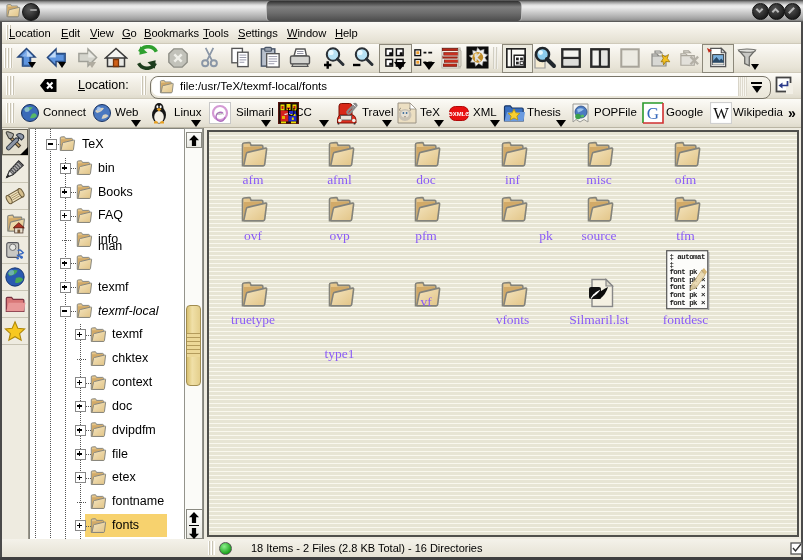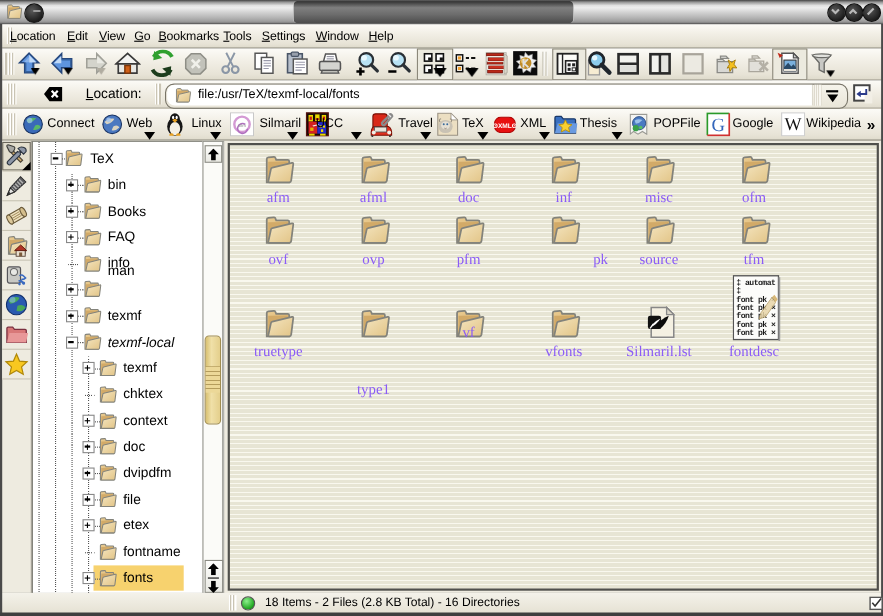--- a/index.html
+++ b/index.html
@@ -712,20 +712,20 @@
       <path d="M36 20 L26 34 L24 40 L30 38 L39 25 Z" fill="#e8d5a8" opacity="0.85" stroke="#b09860" stroke-width="0.8"></path>
       <path d="M36 20 L39 25 L41 22 L38 18 Z" fill="#d8b878"></path>
     </svg>
 <div class="lbl" style="left:683.5px;top:183.5px;">fontdesc</div>
 </div>
 
 <div class="abs" id="statusbar" style="left:2px;top:539px;width:799px;height:18px;background:linear-gradient(180deg,#f4f2ea,#e6e2d4);">
 <div class="abs" style="left:203px;top:1px;width:596px;height:16px;">
 <div class="abs grip" style="left:3px;top:1px;height:14px;width:7px;"></div>
 <div class="abs" style="left:14px;top:2px;width:11px;height:11px;border-radius:50%;background:radial-gradient(circle at 38% 32%,#8cf08c,#18a018 75%);border:1px solid #555;"></div>
-<div class="abs" style="left:36px;top:2px;font-size:11px;">18 Items - 2 Files (2.8 KB Total) - 16 Directories</div>
+<div class="abs" style="left:46px;top:2px;font-size:11px;">18 Items - 2 Files (2.8 KB Total) - 16 Directories</div>
 <svg class="icon" style="left:585px;top:2px" width="13" height="13" viewBox="0 0 13 13">
         <rect x="1" y="1" width="11" height="11" fill="#fff" stroke="#555" stroke-width="1.3"></rect>
         <path d="M3 6 L5.5 9 L11 2" stroke="#333" stroke-width="1.4" fill="none"></path>
       </svg>
 </div>
 </div>
 <div class="abs" style="left:0;top:557px;width:803px;height:3px;background:#3f3f3f;"></div>
 
 </body></html>

